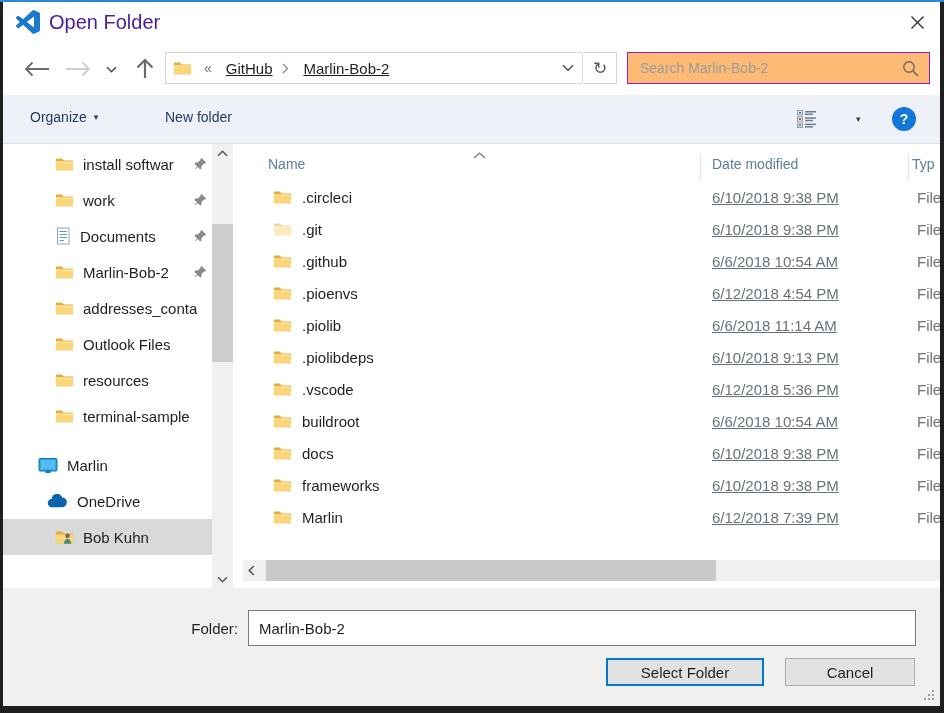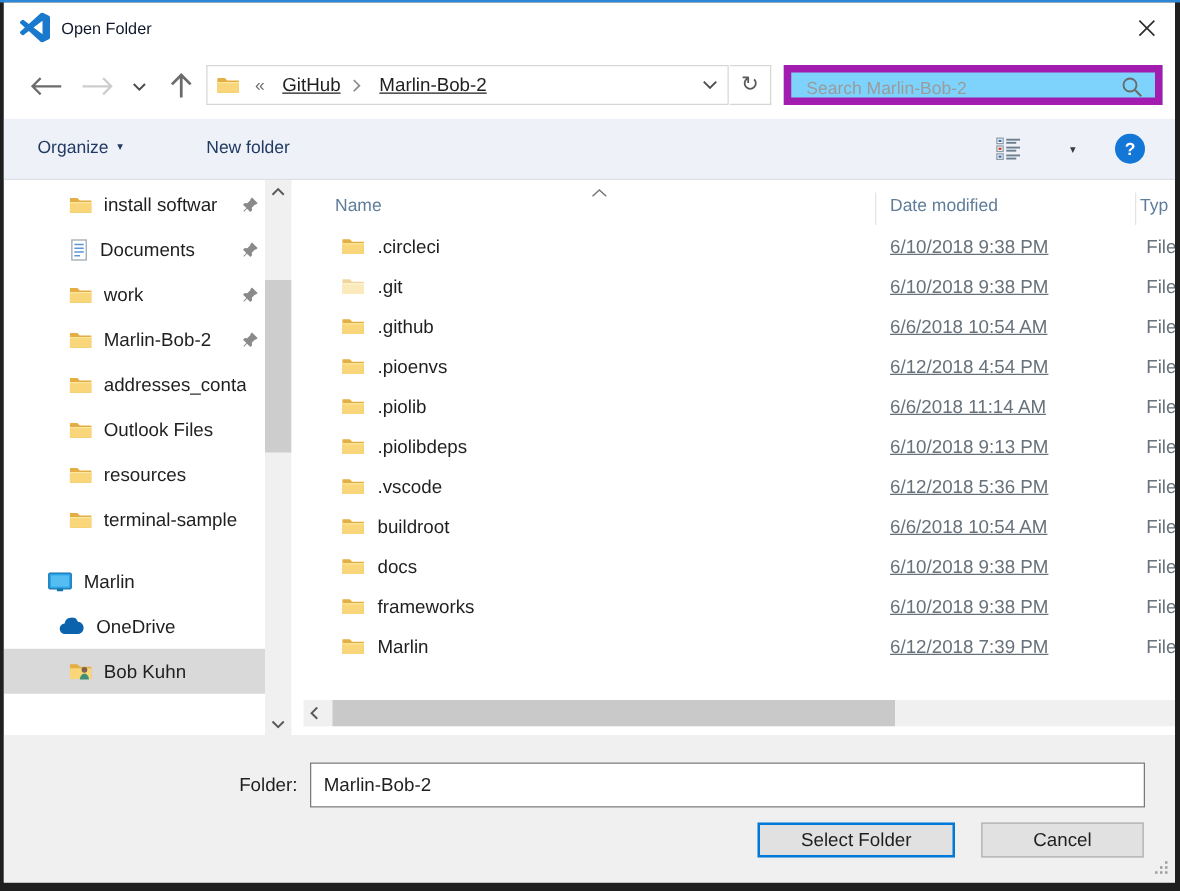--- a/index.html
+++ b/index.html
@@ -9,43 +9,43 @@
     font-family:"Liberation Sans","DejaVu Sans",sans-serif;
     -webkit-font-smoothing:antialiased;
   }
   .accent-line{position:absolute;left:0;top:0;width:944px;height:2px;background:#2b87d8;}
   .dialog{
     position:absolute;left:3px;top:2px;width:937px;height:704px;
     background:#ffffff;overflow:hidden;
   }
   
   .titlebar{position:relative;height:40px;display:flex;align-items:center;padding-left:13px;}
-  .titlebar .title{font-size:13px;color:#0f172a;margin-left:9px;}
+  .titlebar .title{font-size:20px;color:#4c1d95;margin-left:9px;}
   .close-btn{position:absolute;right:8px;top:5px;width:30px;height:30px;border:none;background:transparent;
     display:flex;align-items:center;justify-content:center;cursor:pointer;padding:0;}
   
   .navbar{position:relative;height:53px;}
   .nav-abs{position:absolute;display:flex;align-items:center;justify-content:center;background:transparent;border:none;padding:0;}
   .nav-back{left:18px;top:18px;width:30px;height:18px;}
   .nav-fwd{left:60px;top:18px;width:30px;height:18px;}
   .nav-recent{left:101px;top:23px;width:14px;height:9px;}
   .nav-up{left:130px;top:15px;width:24px;height:22px;}
   .addressbar{position:absolute;left:162px;top:10px;width:418px;height:32px;border:1px solid #d6d6d6;
     display:flex;align-items:center;box-sizing:border-box;background:#fff;}
   .addressbar .crumb-folder{margin-left:7px;display:flex;}
   .crumb-chevrons{color:#6e6e6e;font-size:14px;margin-left:12px;}
   .crumb{font-size:15px;color:#1f1f1f;margin-left:10px;background:transparent;border:none;padding:2px 4px;cursor:pointer;font-family:inherit;text-decoration:underline;}
   .crumb-sep{color:#8a8a8a;margin-left:6px;display:flex;}
   .addr-spacer{flex:1;}
   .addr-drop{width:28px;height:100%;border:none;background:transparent;display:flex;align-items:center;justify-content:center;cursor:pointer;}
   .refresh-btn{position:absolute;left:581px;top:10px;width:33px;height:32px;border:1px solid #d6d6d6;border-left:none;
     background:#fff;box-sizing:border-box;color:#5a5a5a;font-size:17px;line-height:1;cursor:pointer;
     display:flex;align-items:center;justify-content:center;font-family:"DejaVu Sans",sans-serif;}
-  .searchbox{position:absolute;left:624px;top:10px;width:303px;height:32px;border:6px solid #a21caf;box-sizing:border-box;
-    display:flex;align-items:flex-end;background:#7dd3fc;}
+  .searchbox{position:absolute;left:624px;top:10px;width:303px;height:32px;border:1px solid #a21caf;box-sizing:border-box;
+    display:flex;align-items:center;background:#fdba74;}
   .searchbox input{flex:1;border:none;outline:none;font-size:14px;color:#1f1f1f;padding:0 6px 0 12px;font-family:inherit;background:transparent;}
   .searchbox input::placeholder{color:#9b9b9b;opacity:1;}
   .search-icon{margin-right:10px;display:flex;}
   
   .toolbar{position:relative;height:49px;background:#eef2f8;border-bottom:1px solid #dde1e6;box-sizing:border-box;}
   .tb-item{position:absolute;top:0;height:44px;display:flex;align-items:center;background:transparent;border:none;
     font-size:14px;color:#223a63;cursor:pointer;font-family:inherit;padding:0 6px;}
   .tb-organize{left:21px;}
   .tb-newfolder{left:156px;}
   .tb-caret{font-size:9px;margin-left:7px;color:#223a63;}
@@ -245,43 +245,43 @@
           </span>
           <span class="label">install softwar</span>
           <span class="pin">
             <svg width="13" height="13" viewBox="0 0 13 13">
               <path d="M7.6 0.9 12.1 5.4 10.7 6.8 10 6.6 7.4 9.2 7.7 11.2 6.3 12.6 3.6 9.9 1.2 12.3 0.7 11.8 3.1 9.4 0.4 6.7 1.8 5.3 3.8 5.6 6.4 3 6.2 2.3z" fill="#8a8a8a"></path>
             </svg>
           </span>
         </div>
         <div class="side-item" style="padding-left: 52px;">
           <span class="icon">
+            <svg width="19" height="16" viewBox="0 0 20 16">
+              <path d="M1 2.2h6.3l1.9 2h9.8v10.3H1z" fill="#e5ae44"></path>
+              <path d="M1 5.4h18v9.1H1z" fill="#f8d679"></path>
+              <path d="M1 5.4h18v1.2H1z" fill="#fbe79e"></path>
+            </svg>
+          </span>
+          <span class="label">work</span>
+          <span class="pin">
+            <svg width="13" height="13" viewBox="0 0 13 13">
+              <path d="M7.6 0.9 12.1 5.4 10.7 6.8 10 6.6 7.4 9.2 7.7 11.2 6.3 12.6 3.6 9.9 1.2 12.3 0.7 11.8 3.1 9.4 0.4 6.7 1.8 5.3 3.8 5.6 6.4 3 6.2 2.3z" fill="#8a8a8a"></path>
+            </svg>
+          </span>
+        </div>
+        <div class="side-item" style="padding-left: 52px;">
+          <span class="icon">
             <svg width="16" height="18" viewBox="0 0 16 18">
               <rect x="2.5" y="1" width="11.5" height="16" fill="#fff" stroke="#9aa7b0"></rect>
               <g stroke="#5a96d6" stroke-width="1.2">
                 <path d="M4.5 4.5h7.5M4.5 7.5h7.5M4.5 10.5h7.5M4.5 13.5h4.5"></path>
               </g>
             </svg>
           </span>
           <span class="label">Documents</span>
-          <span class="pin">
-            <svg width="13" height="13" viewBox="0 0 13 13">
-              <path d="M7.6 0.9 12.1 5.4 10.7 6.8 10 6.6 7.4 9.2 7.7 11.2 6.3 12.6 3.6 9.9 1.2 12.3 0.7 11.8 3.1 9.4 0.4 6.7 1.8 5.3 3.8 5.6 6.4 3 6.2 2.3z" fill="#8a8a8a"></path>
-            </svg>
-          </span>
-        </div>
-        <div class="side-item" style="padding-left: 52px;">
-          <span class="icon">
-            <svg width="19" height="16" viewBox="0 0 20 16">
-              <path d="M1 2.2h6.3l1.9 2h9.8v10.3H1z" fill="#e5ae44"></path>
-              <path d="M1 5.4h18v9.1H1z" fill="#f8d679"></path>
-              <path d="M1 5.4h18v1.2H1z" fill="#fbe79e"></path>
-            </svg>
-          </span>
-          <span class="label">work</span>
           <span class="pin">
             <svg width="13" height="13" viewBox="0 0 13 13">
               <path d="M7.6 0.9 12.1 5.4 10.7 6.8 10 6.6 7.4 9.2 7.7 11.2 6.3 12.6 3.6 9.9 1.2 12.3 0.7 11.8 3.1 9.4 0.4 6.7 1.8 5.3 3.8 5.6 6.4 3 6.2 2.3z" fill="#8a8a8a"></path>
             </svg>
           </span>
         </div>
         <div class="side-item" style="padding-left: 52px;">
           <span class="icon">
             <svg width="19" height="16" viewBox="0 0 20 16">
               <path d="M1 2.2h6.3l1.9 2h9.8v10.3H1z" fill="#e5ae44"></path>

